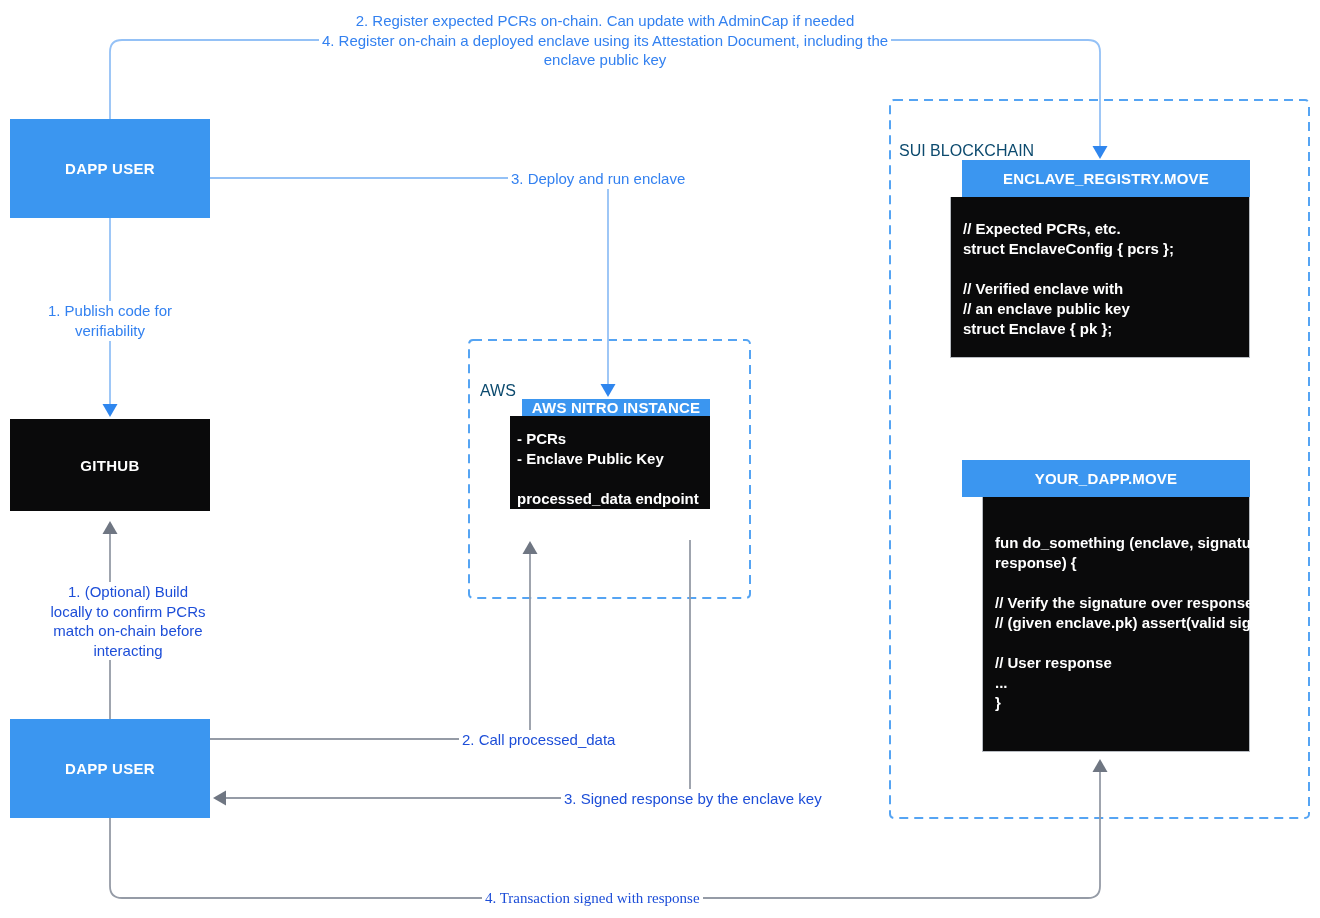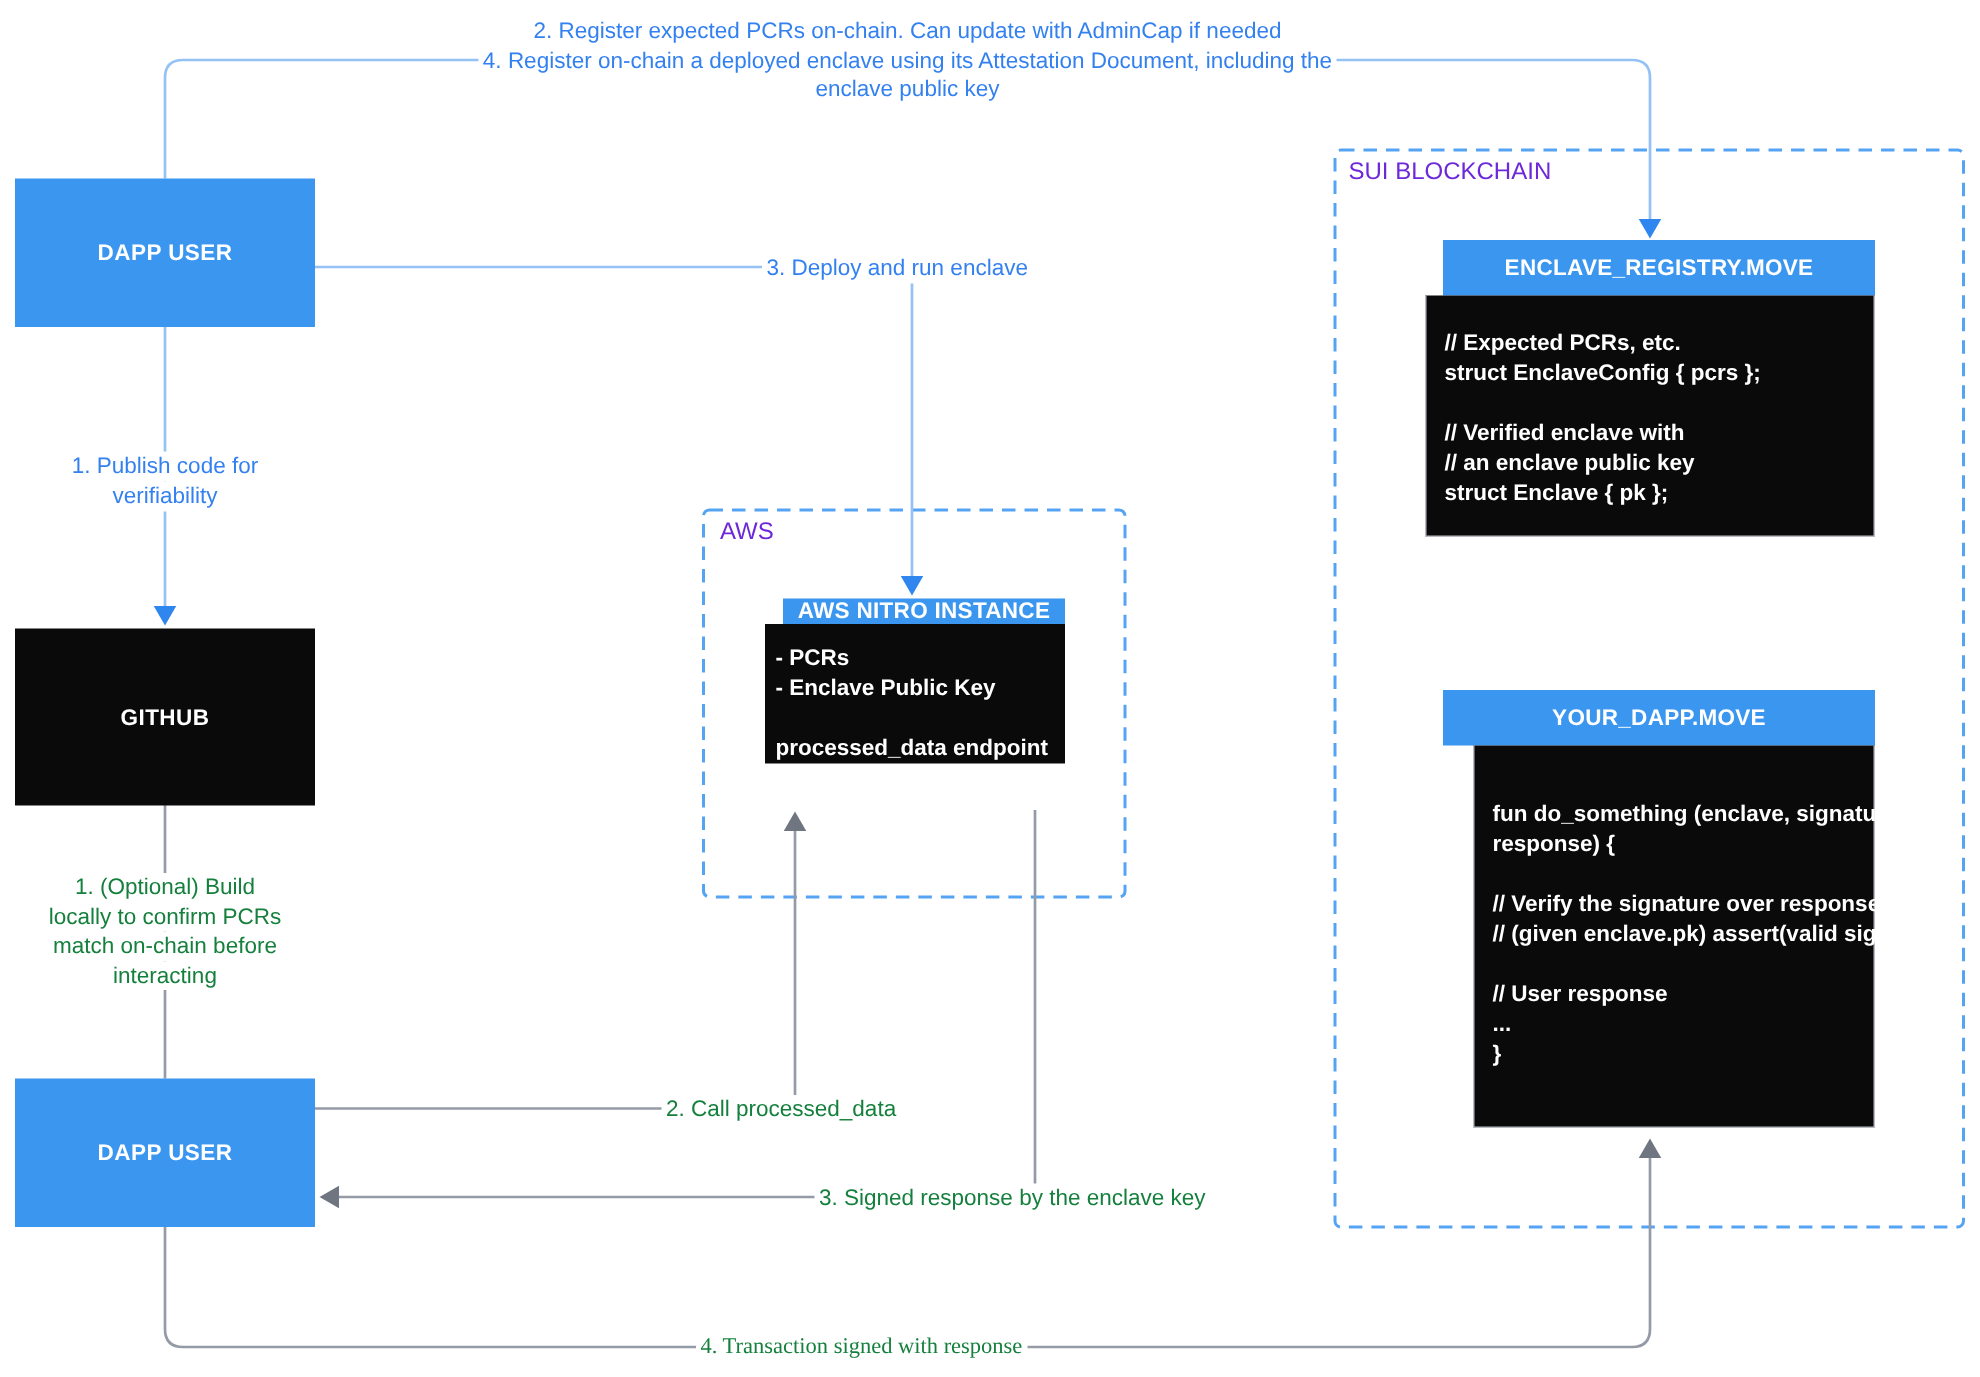--- a/index.html
+++ b/index.html
@@ -26,24 +26,25 @@
     font-size: 15px;
     font-weight: 700;
     letter-spacing: 0.3px;
     z-index: 2;
   }
   .node.blue { background: #3B96F0; }
   .node.black { background: #0A0A0B; }
 
   .group-label {
     position: absolute;
-    color: #6d28d9;
+    color: #0c4a6e;
     font-size: 16px;
     font-weight: 400;
     z-index: 2;
+    margin-top: 36px;
   }
 
   .codebox {
     position: absolute;
     z-index: 2;
     display: flex;
     flex-direction: column;
   }
   .codebox .hdr {
     background: #3B96F0;
@@ -68,21 +69,21 @@
   .code-line { min-height: 20px; line-height: 20px; white-space: pre; }
 
   .edge-label {
     position: absolute;
     z-index: 3;
     font-size: 15px;
     line-height: 19.5px;
     white-space: nowrap;
   }
   .edge-label.blue { color: #3381F0; }
-  .edge-label.gray { color: #15803d; }
+  .edge-label.gray { color: #1d4ed8; margin-left: 18px; }
   .edge-label.center { text-align: center; white-space: normal; }
   .edge-label span { background: #ffffff; padding: 0 3px; display: inline-block; }
 </style>
 </head>
 <body>
 
 <div id="canvas">
 
   <svg id="connectors" viewBox="0 0 1320 918" xmlns="http://www.w3.org/2000/svg">
 
@@ -125,21 +126,21 @@
     </g>
   </svg>
 
   <div class="group-label" style="left:480px; top:346px;">AWS</div>
   <div class="group-label" style="left:899px; top:106px;">SUI BLOCKCHAIN</div>
 
   <div class="node blue" style="left:10px; top:119px; width:200px; height:99px;">
     <span>DAPP USER</span>
   </div>
 
-  <div class="node black" style="left:10px; top:419px; width:200px; height:118px;">
+  <div class="node black" style="left:10px; top:419px; width:200px; height:92px;">
     <span>GITHUB</span>
   </div>
 
   <div class="node blue" style="left:10px; top:719px; width:200px; height:99px;">
     <span>DAPP USER</span>
   </div>
 
   <div class="codebox" style="left:510px; top:399px; width:200px; height:100px;">
     <div class="hdr" style="height:39px;">AWS NITRO INSTANCE</div>
     <div class="bdy" style="padding:13px 7px 0;">

